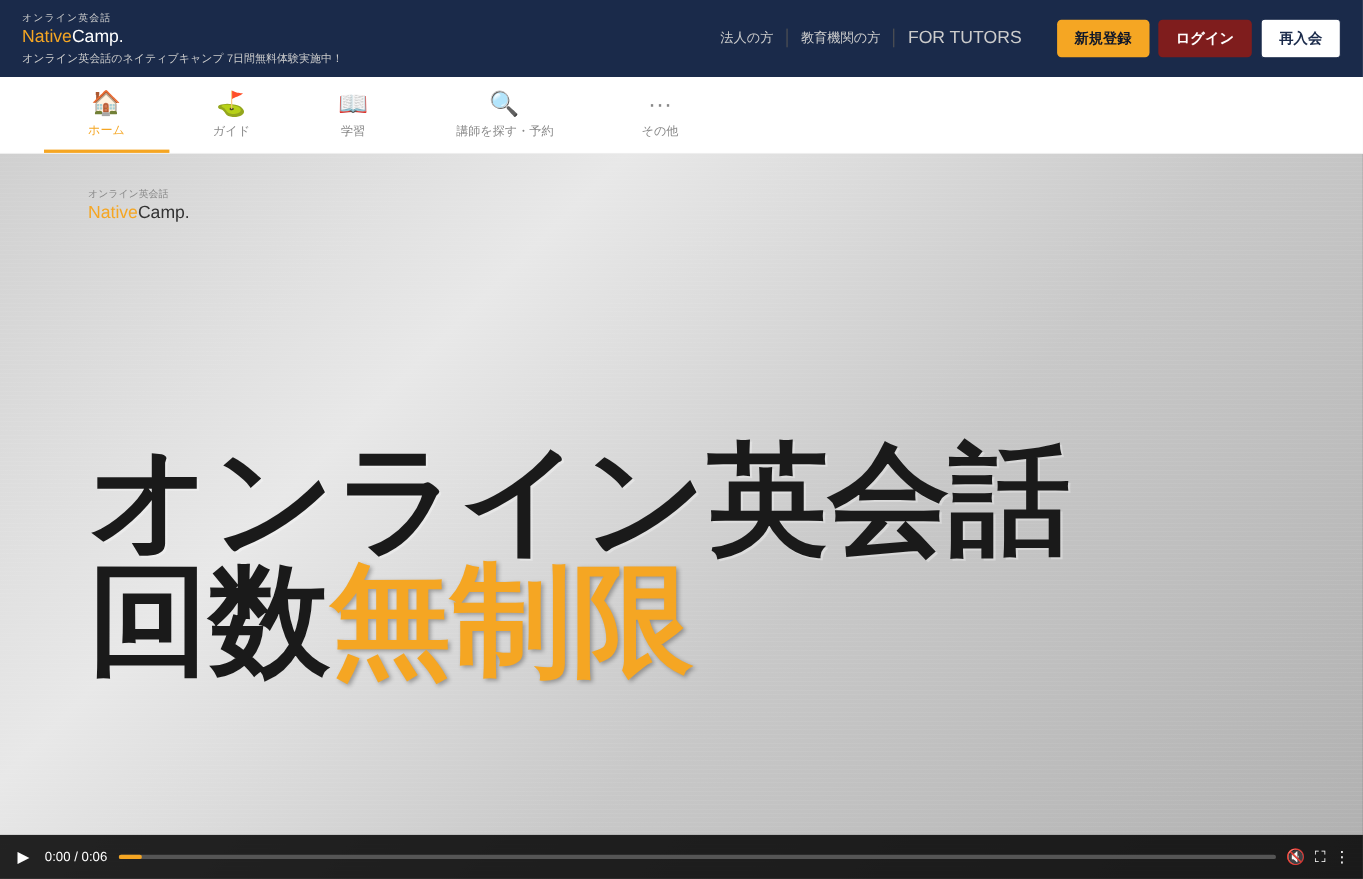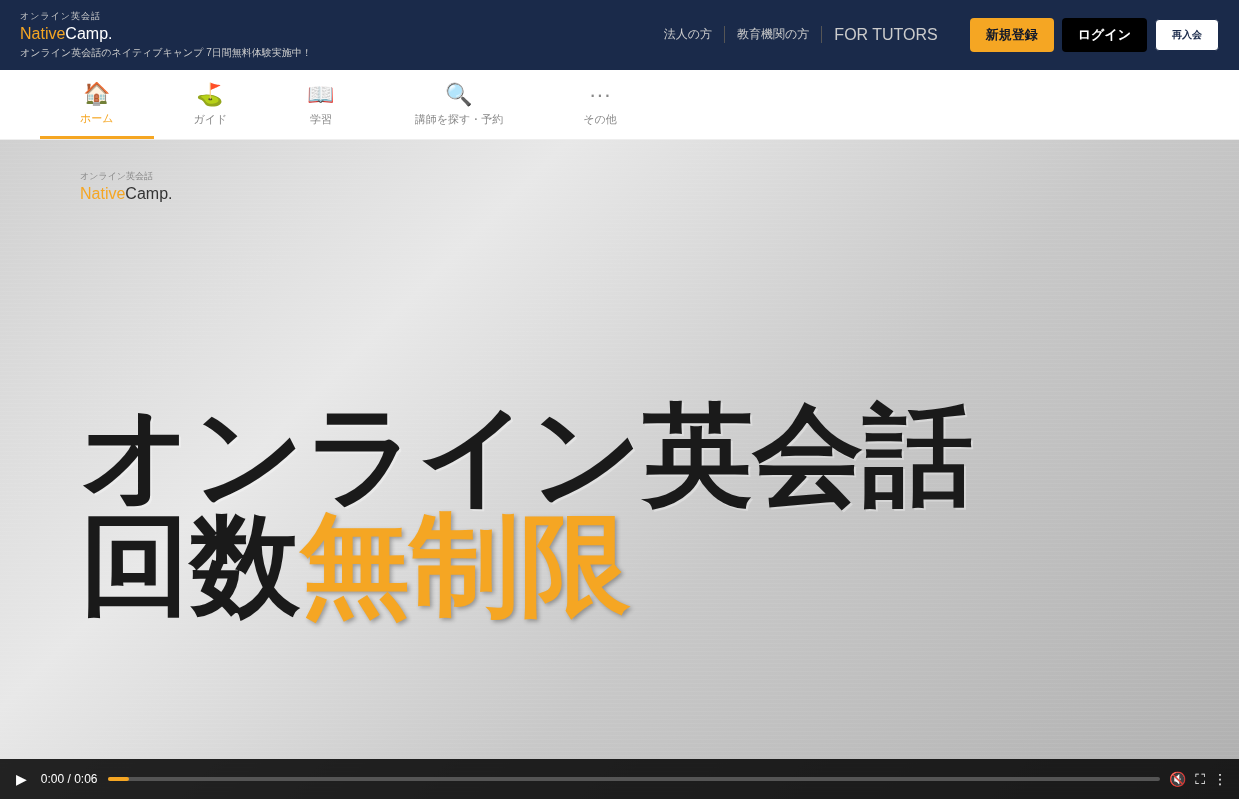--- a/index.html
+++ b/index.html
@@ -70,37 +70,37 @@
       color: #0f172a;
       border: none;
       padding: 8px 16px;
       border-radius: 4px;
       font-size: 13px;
       font-weight: bold;
       cursor: pointer;
       margin-right: 8px;
     }
     .btn-login {
-      background: #000000;
+      background: #7f1d1d;
       color: #fff;
       border: none;
       padding: 8px 16px;
       border-radius: 4px;
       font-size: 13px;
       font-weight: bold;
       cursor: pointer;
       margin-right: 8px;
     }
     .btn-rejoin {
       background: #fff;
       color: #1a2a4a;
       border: 1px solid #1a2a4a;
       padding: 8px 16px;
       border-radius: 4px;
-      font-size: 10px;
+      font-size: 13px;
       font-weight: bold;
       cursor: pointer;
     }
 
     
     .nav-bar {
       background: #fff;
       height: 70px;
       display: flex;
       align-items: stretch;

